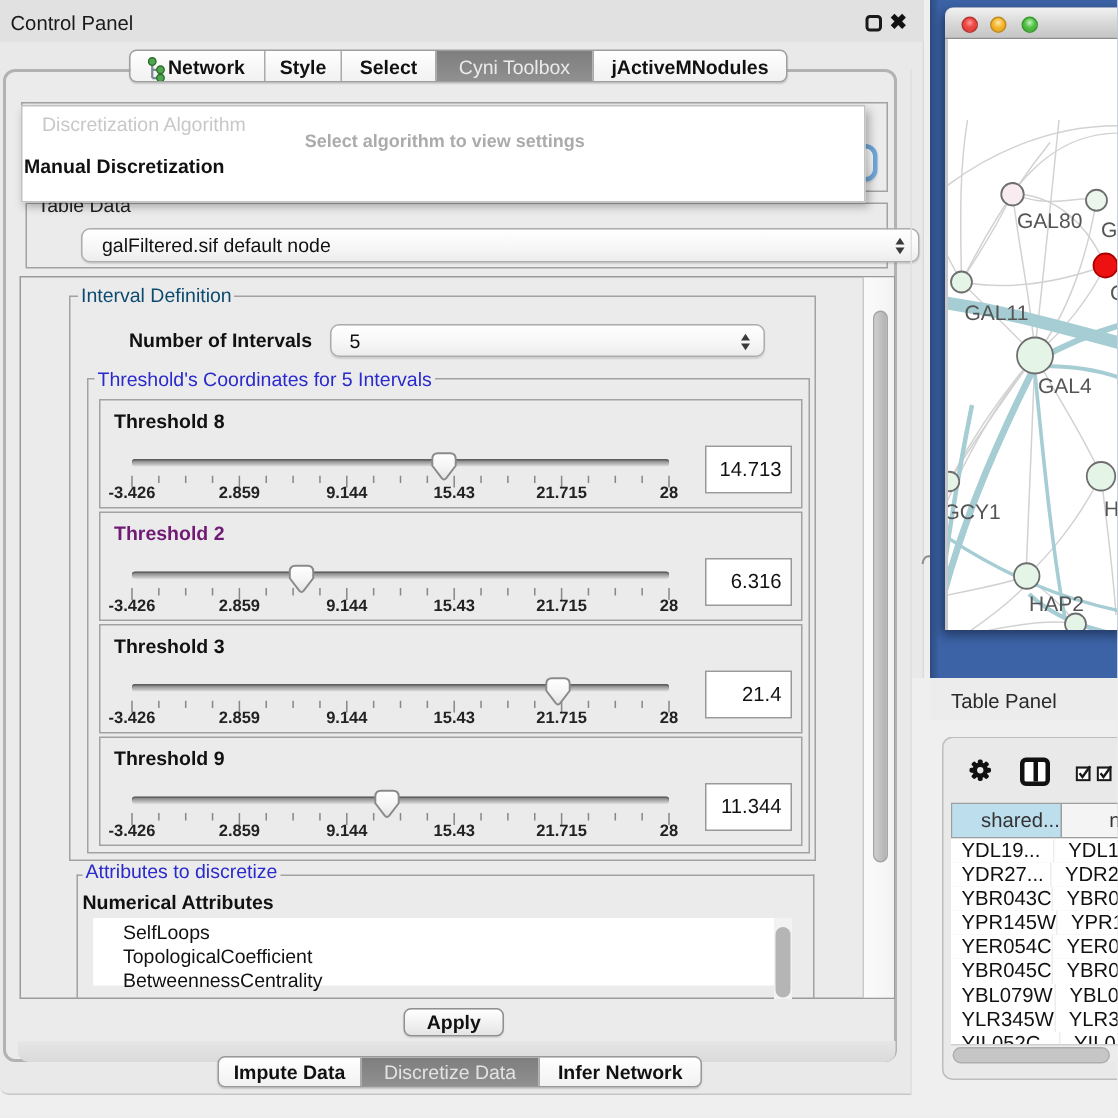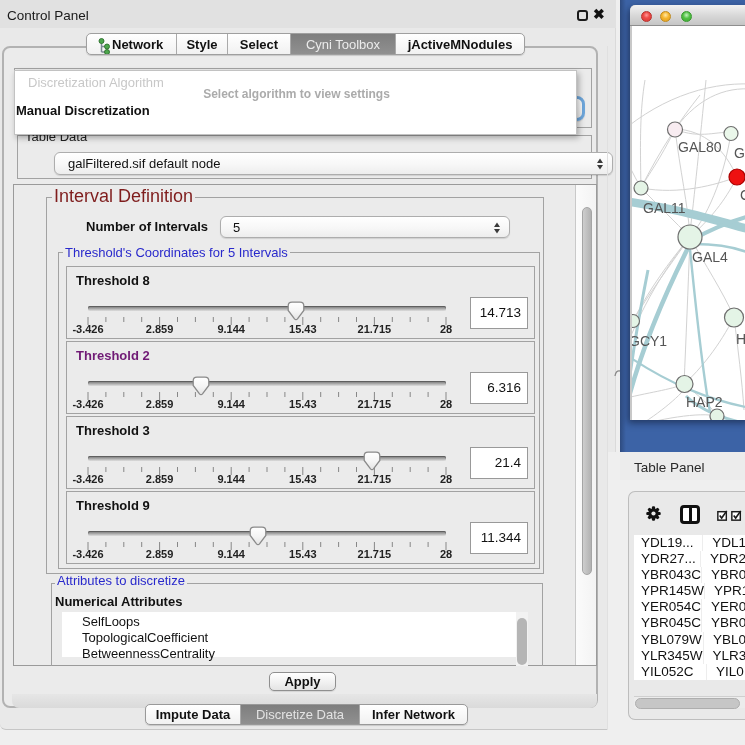--- a/index.html
+++ b/index.html
@@ -64,21 +64,21 @@
     </div>
 
     <div class="abs" style="left:13px;top:184px;width:584px;height:482px;border:1px solid #9a9a9a;background:#ebebeb;">
 
       <div class="abs" style="right:0;top:0;width:21px;height:480px;background:linear-gradient(90deg,#fbfbfb,#f3f3f3);border-left:1px solid #c9c9c9;"></div>
       <div class="abs" style="right:4px;top:22px;width:10px;height:368px;background:linear-gradient(90deg,#cecece,#b2b2b2);border:1px solid #a5a5a5;border-radius:6px;"></div>
     </div>
   </div>
 
   <div class="abs etched" style="left:46px;top:197px;width:498px;height:377px;"></div>
-  <div class="grouptitle" style="left:52px;top:190px;font-size:18px;color:#7f1d1d;">Interval Definition</div>
+  <div class="grouptitle" style="left:52px;top:190px;font-size:13px;color:#0c4a6e;">Interval Definition</div>
 
   <div class="abs" style="left:86px;top:219px;font-size:13px;font-weight:bold;color:#111;">Number of Intervals</div>
   <div class="abs combo" style="left:220px;top:216px;width:290px;height:22px;">
     <div class="abs" style="left:12px;top:3px;font-size:13px;color:#111;">5</div>
     <svg class="abs" style="right:7px;top:3px;" width="10" height="16" viewBox="0 0 10 16">
       <path d="M5 2.5 L8 7 L2 7 Z" fill="#3a3a3a"></path>
         <path d="M5 13.5 L8 9 L2 9 Z" fill="#3a3a3a"></path>
     </svg>
   </div>
 
@@ -389,20 +389,24 @@
       <svg class="abs" style="left:88px;top:18px;" width="11" height="11" viewBox="0 0 13 13">
         <rect x="1" y="2" width="10" height="10" fill="#fff" stroke="#1a1a1a" stroke-width="1.7"></rect>
         <path d="M3.2 6.5 L5.5 9.5 L11.5 1" fill="none" stroke="#1a1a1a" stroke-width="1.9"></path>
       </svg>
       <svg class="abs" style="left:102px;top:18px;" width="11" height="11" viewBox="0 0 13 13">
         <rect x="1" y="2" width="10" height="10" fill="#fff" stroke="#1a1a1a" stroke-width="1.7"></rect>
         <path d="M3.2 6.5 L5.5 9.5 L11.5 1" fill="none" stroke="#1a1a1a" stroke-width="1.9"></path>
       </svg>
 
       <div class="abs" style="left:5px;top:43px;width:112px;height:173px;overflow:hidden;font-size:13.5px;color:#111;">
+        <div style="display:flex;height:24px;border:1px solid #9e9e9e;">
+          <div style="width:73px;background:#bcdeed;border-right:1px solid #9e9e9e;padding-left:19px;line-height:22px;color:#333;">shared...</div>
+          <div style="flex:1;background:#f4f4f4;padding-left:32px;line-height:22px;color:#333;">n</div>
+        </div>
         <div id="tbody">
             <div style="display:flex;height:16.1px;background:#fff;">
     <div style="width:73px;padding-left:7px;line-height:16.1px;border-right:1px solid #ededed;">YDL19...</div>
     <div style="flex:1;padding-left:9px;line-height:16.1px;">YDL1</div>
             </div>
             <div style="display:flex;height:16.1px;background:#fff;">
     <div style="width:73px;padding-left:7px;line-height:16.1px;border-right:1px solid #ededed;">YDR27...</div>
     <div style="flex:1;padding-left:9px;line-height:16.1px;">YDR2</div>
             </div>
             <div style="display:flex;height:16.1px;background:#fff;">

